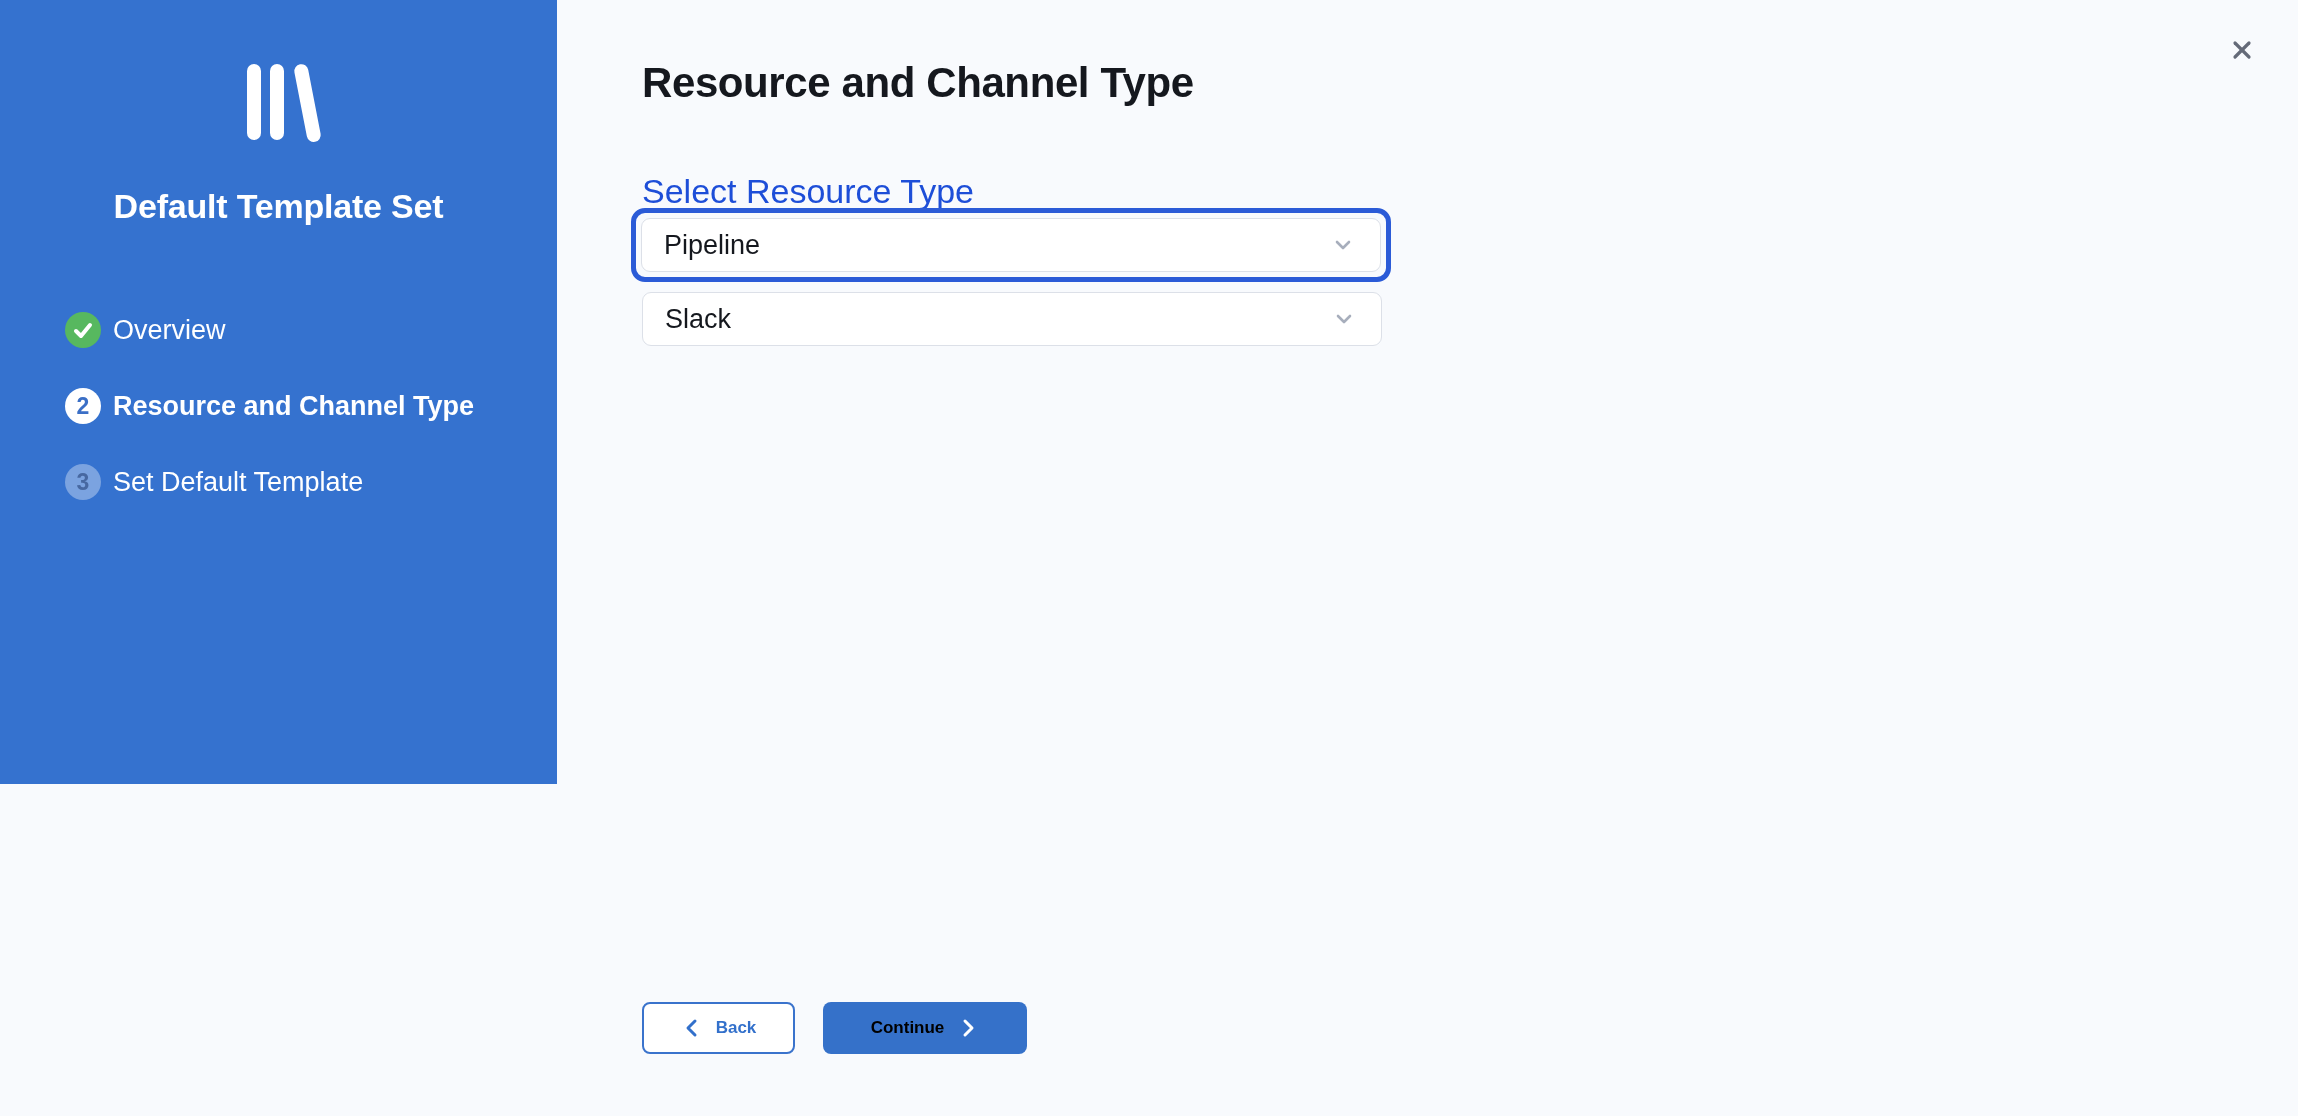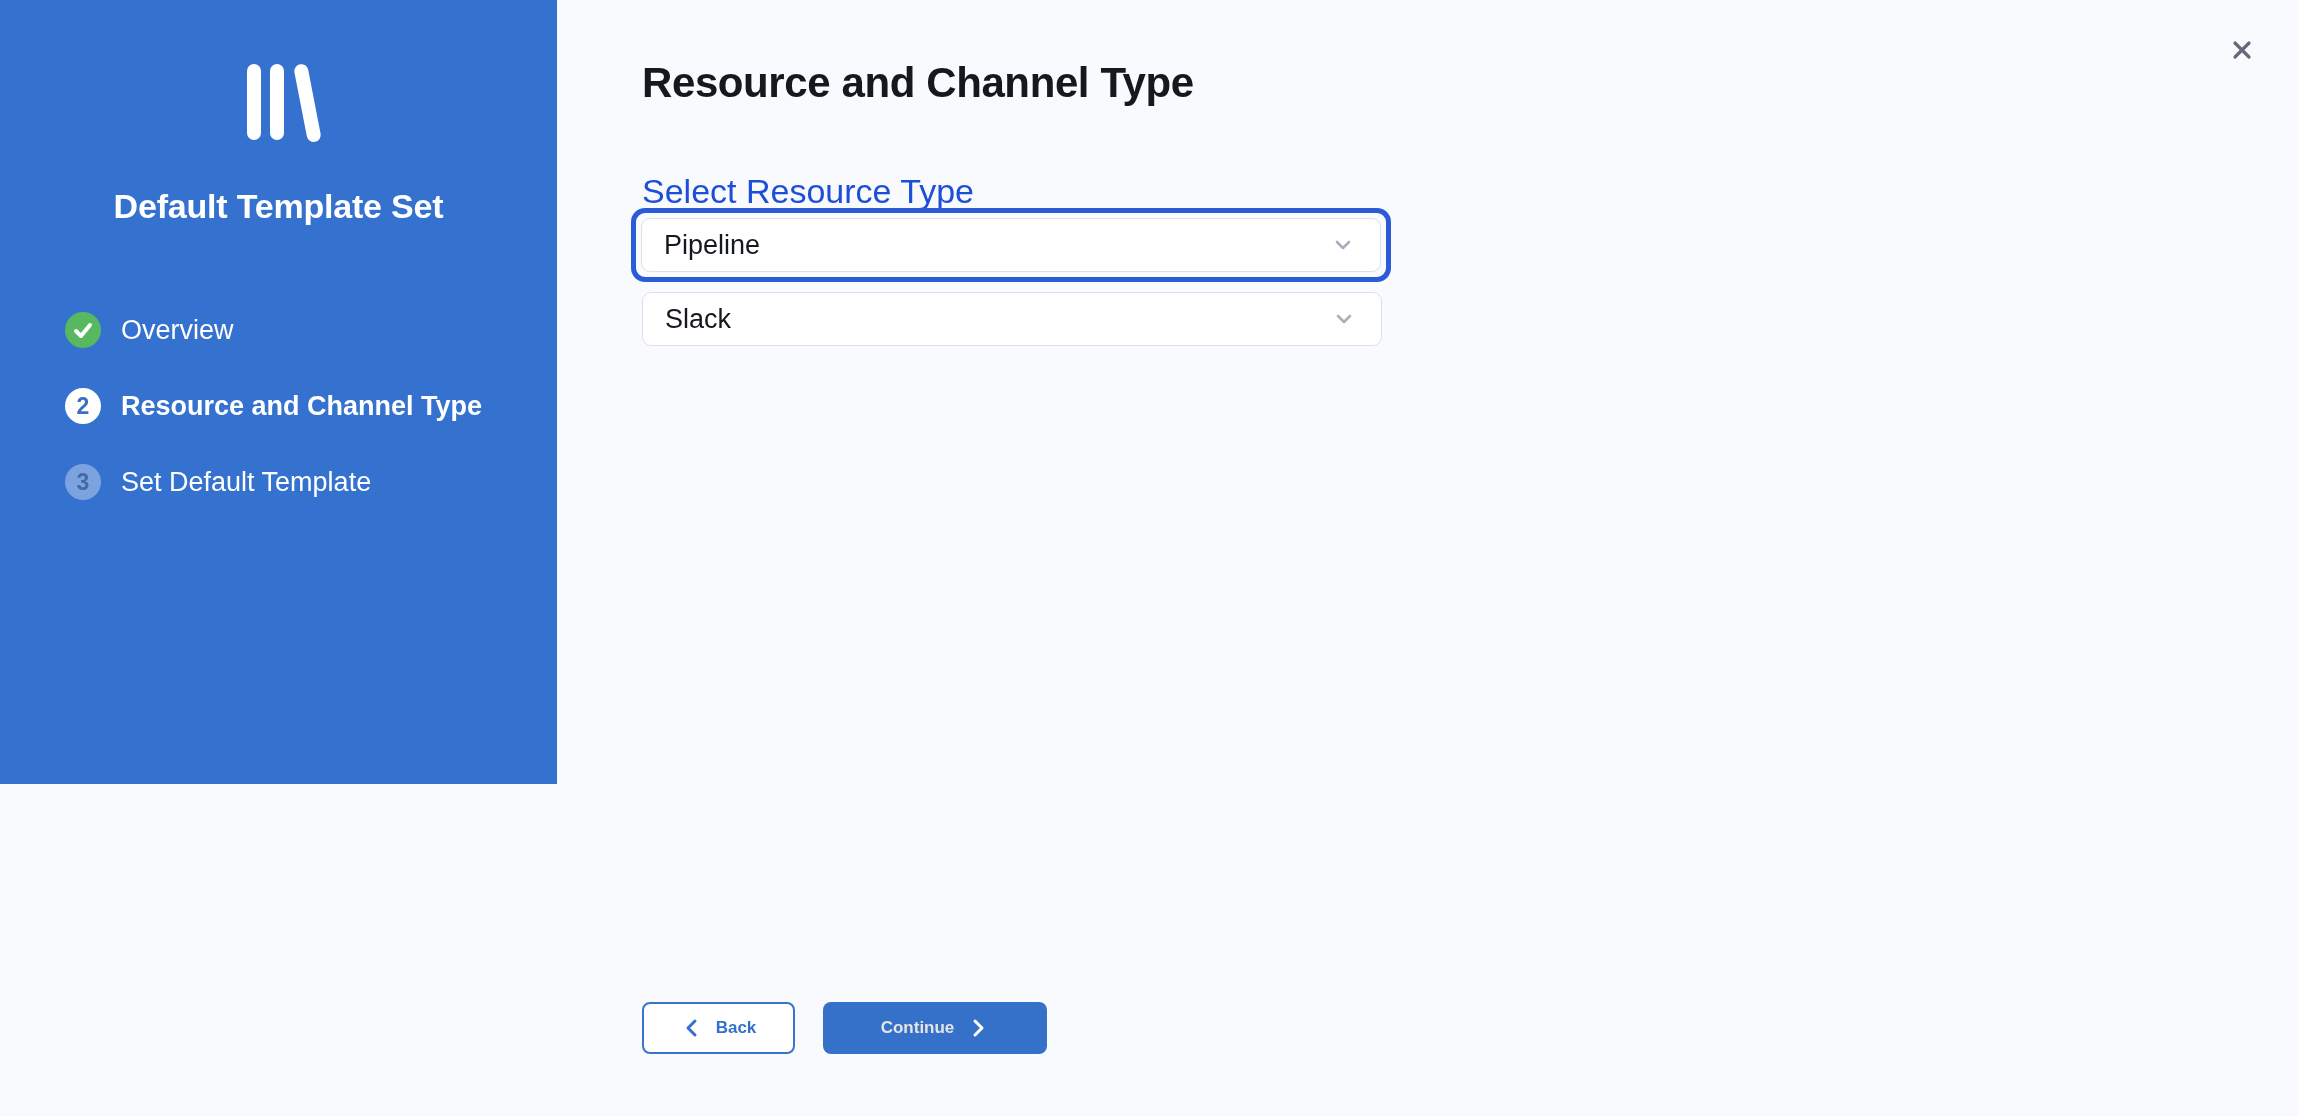--- a/index.html
+++ b/index.html
@@ -32,21 +32,21 @@
 
   .sidebar-title{
     margin:40px 0 0 0;position:relative;z-index:1;
     color:#ffffff;font-size:34px;font-weight:700;line-height:44px;letter-spacing:-0.2px;
   }
 
   .steps{
     list-style:none;margin:84px 0 0 0;padding:0 0 0 65px;
     align-self:flex-start;position:relative;z-index:1;
   }
-  .step{display:flex;align-items:center;gap:20px;margin-bottom:40px;height:36px;}
+  .step{display:flex;align-items:center;gap:12px;margin-bottom:40px;height:36px;}
   .step-circle{
     width:36px;height:36px;border-radius:50%;flex:0 0 36px;
     display:flex;align-items:center;justify-content:center;
     font-size:23px;font-weight:700;
   }
   .step-circle.complete{background:#57b85f;}
   .step-circle.active{background:#ffffff;color:#3b6fc6;}
   .step-circle.upcoming{background:rgba(255,255,255,0.35);color:rgba(30,56,110,0.55);}
   .step-label{color:#ffffff;font-size:27px;line-height:36px;}
   .step.active .step-label{font-weight:700;}
@@ -82,21 +82,21 @@
   .select-2{margin-top:10px;}
 
   .actions{position:absolute;left:85px;bottom:62px;display:flex;gap:28px;}
   .btn{
     height:52px;border-radius:8px;box-sizing:border-box;
     display:flex;align-items:center;justify-content:center;gap:13px;
     font-family:"Liberation Sans", sans-serif;
     font-size:17px;font-weight:700;cursor:pointer;
   }
   .btn-back{width:153px;background:#ffffff;border:2px solid #3a73cc;color:#3270cb;}
-  .btn-continue{width:224px;background:#3571c9;border:none;color:#e5e5e5;}
+  .btn-continue{width:204px;background:#3571c9;border:none;color:#000000;}
 
   .close-btn{
     position:absolute;top:28px;right:34px;width:44px;height:44px;
     background:transparent;border:none;padding:0;cursor:pointer;
     display:flex;align-items:center;justify-content:center;
   }
 </style>
 </head>
 <body>
 

